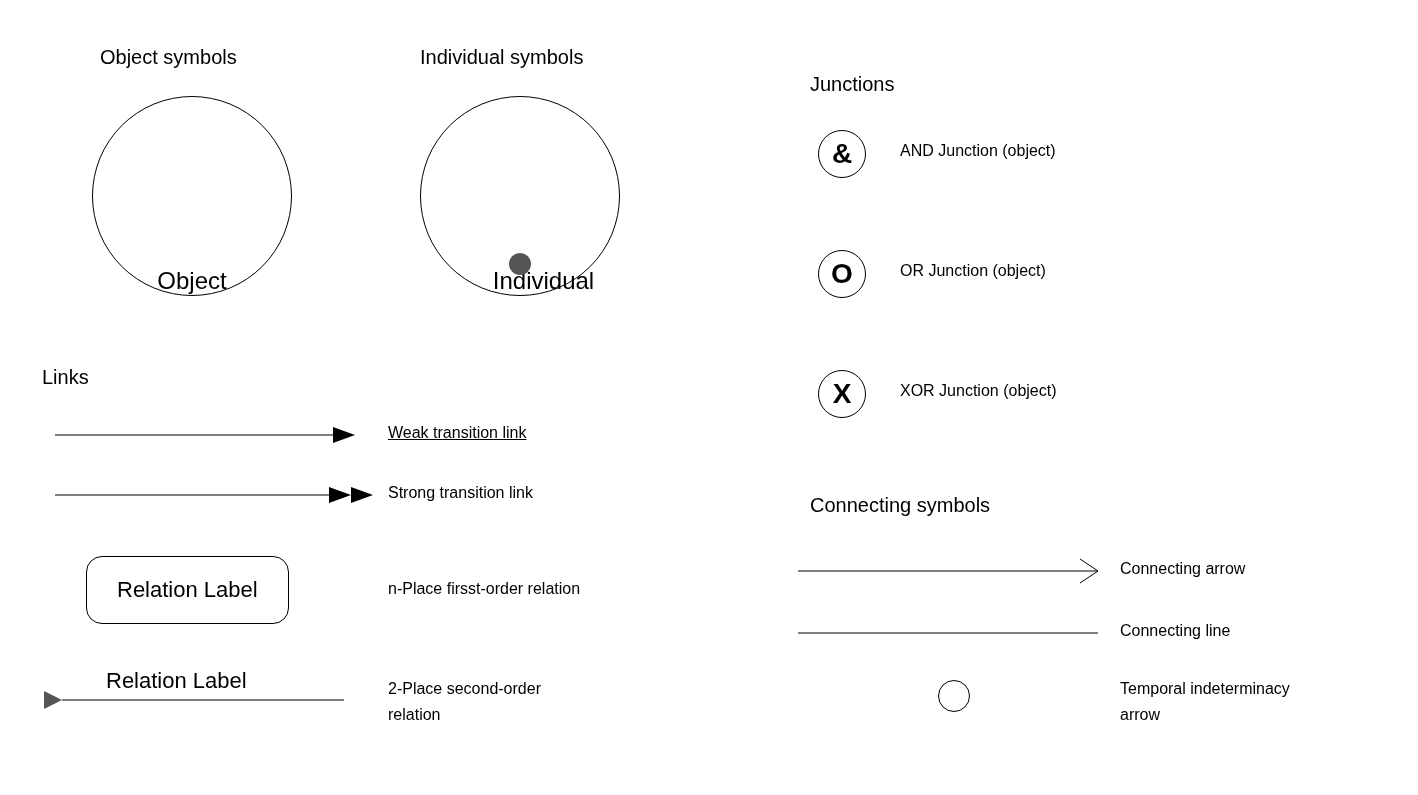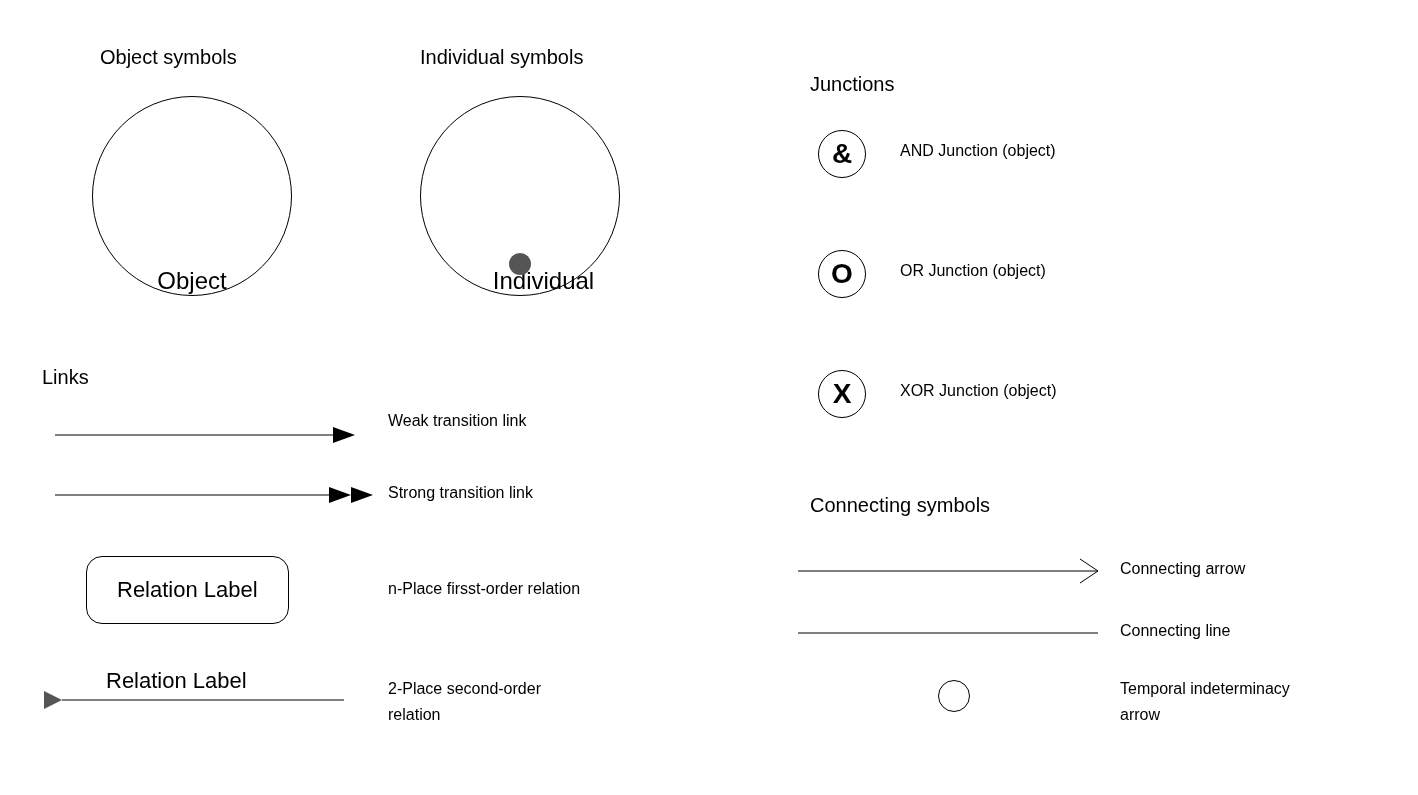--- a/index.html
+++ b/index.html
@@ -100,21 +100,21 @@
 
 <div class="circle-small" style="left:818px; top:370px;">
   <span>X</span>
 </div>
 <div class="label-text" style="left:900px; top:382px;">XOR Junction (object)</div>
 
 <svg class="svg-abs" style="left:55px; top:420px;" width="300" height="30">
   <line x1="0" y1="15" x2="278" y2="15" stroke="#000" stroke-width="1"></line>
   <polygon points="278,7 300,15 278,23" fill="#000"></polygon>
 </svg>
-<div class="label-text" style="left:388px; top:412px;">Weak transition link</div>
+<div class="label-text" style="left:388px; top:424px;text-decoration:underline;">Weak transition link</div>
 
 <svg class="svg-abs" style="left:55px; top:480px;" width="320" height="30">
   <line x1="0" y1="15" x2="274" y2="15" stroke="#000" stroke-width="1"></line>
   <polygon points="274,7 296,15 274,23" fill="#000"></polygon>
   <polygon points="296,7 318,15 296,23" fill="#000"></polygon>
 </svg>
 <div class="label-text" style="left:388px; top:484px;">Strong transition link</div>
 
 <div class="rounded-box" style="left:86px; top:556px;">
   <span>Relation Label</span>

